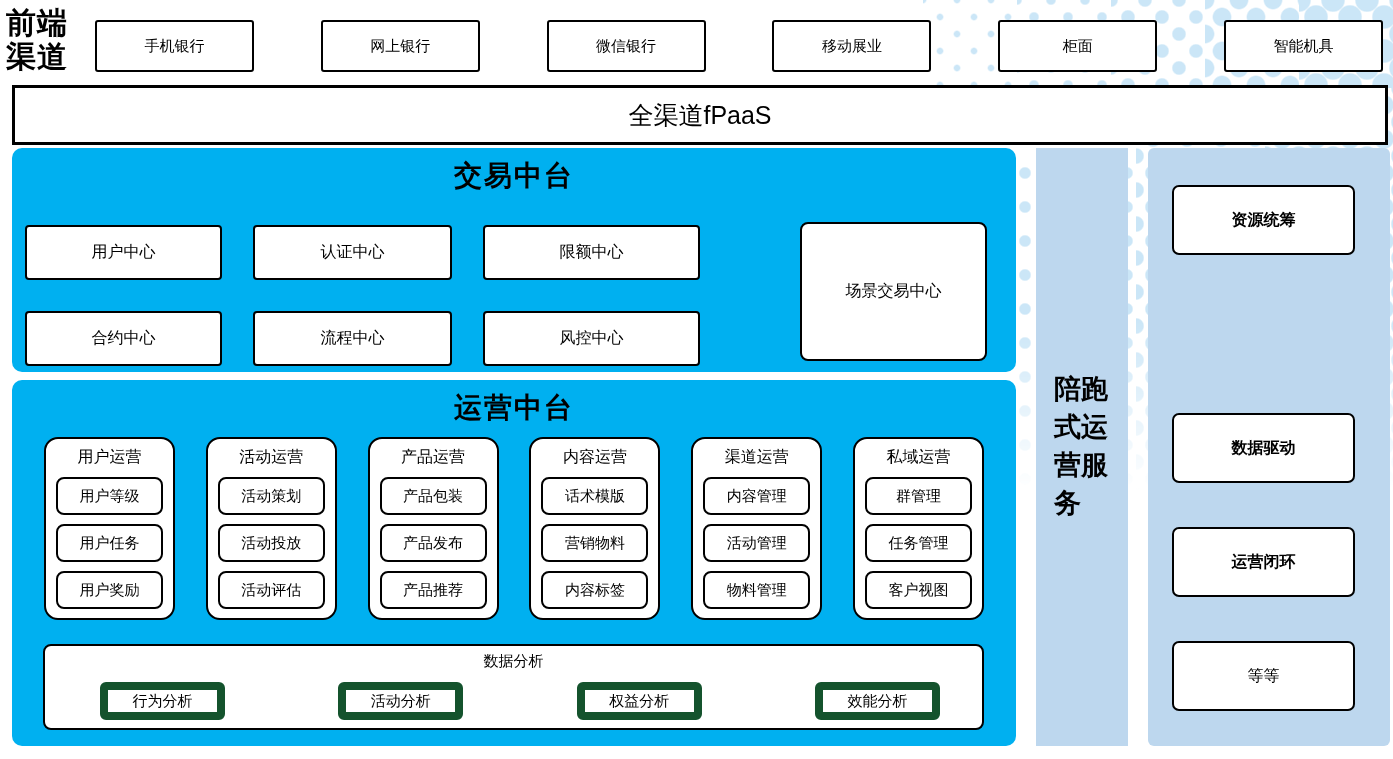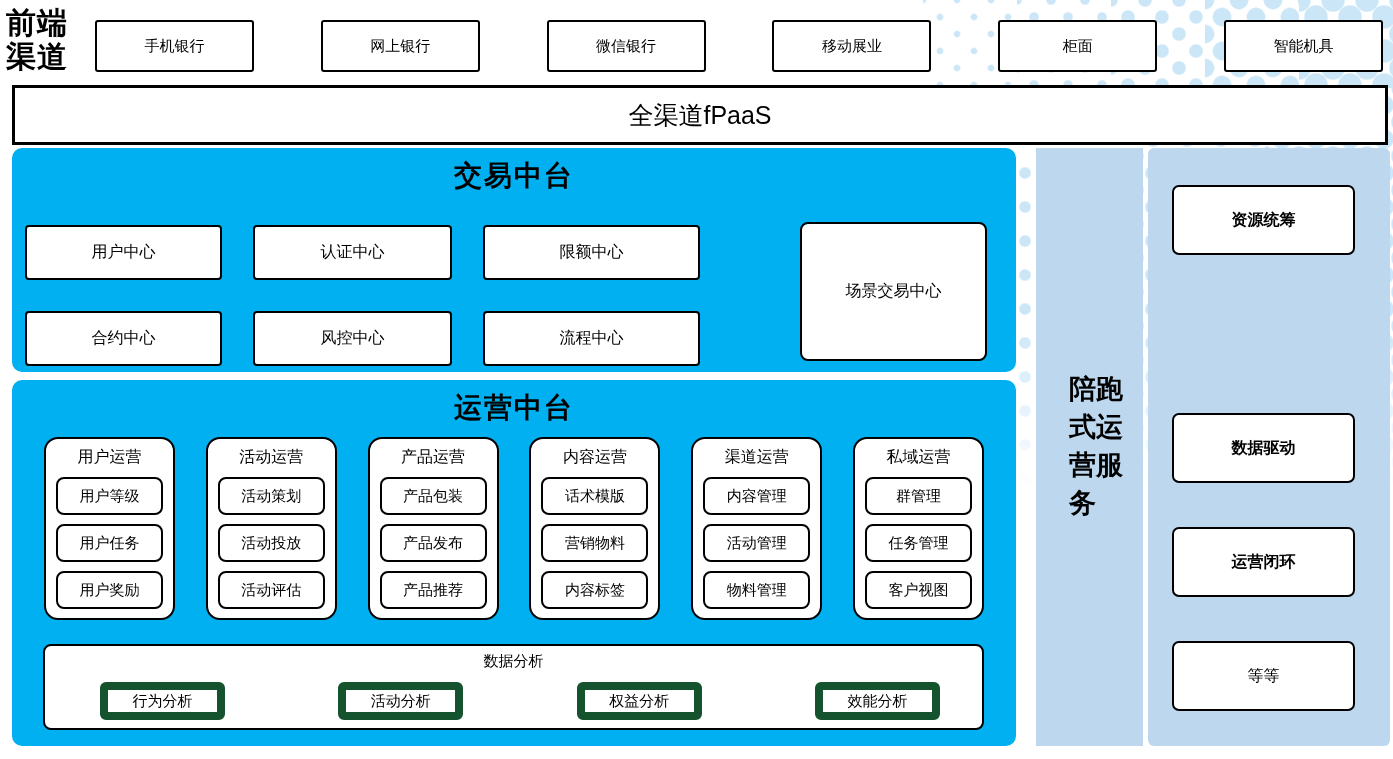--- a/index.html
+++ b/index.html
@@ -60,21 +60,21 @@
   .analysis{position:absolute;left:31px;top:264px;width:941px;height:86px;
       background:#fff;border:2px solid #000;border-radius:8px;box-sizing:border-box;}
   .analysis-title{text-align:center;font-size:15px;margin-top:6px;}
   .analysis-row{position:absolute;left:55px;right:42px;top:36px;height:38px;
       display:flex;justify-content:space-between;}
   .analysis-item{width:125px;height:38px;background:#fff;border:8px solid #14532d;border-radius:6px;
       box-sizing:border-box;display:flex;align-items:center;justify-content:center;font-size:15px;}
 
   
   .side-bar{position:absolute;left:1036px;top:148px;width:92px;height:598px;z-index:1;
-      background:var(--lblue);display:flex;align-items:center;justify-content:center;padding-left:15px;}
+      background:var(--lblue);display:flex;align-items:center;justify-content:center;}
   .side-bar-text{width:56px;font-size:27px;font-weight:600;line-height:1.4;
       word-break:break-all;text-align:left;}
   .side-panel{position:absolute;left:1148px;top:148px;width:242px;height:598px;z-index:1;
       background:var(--lblue);border-radius:6px;}
   .panel-box{position:absolute;left:24px;width:183px;height:70px;background:#fff;
       border:2px solid #000;border-radius:7px;box-sizing:border-box;
       display:flex;align-items:center;justify-content:center;font-size:16px;}
   .panel-box.bold{font-weight:bold;}
 </style>
 </head>
@@ -105,22 +105,22 @@
 
 <div class="fpaas">全渠道fPaaS</div>
 
 <div class="cyan-block trade">
   <div class="block-title">交易中台</div>
   <div class="trade-grid">
     <div class="center-box">用户中心</div>
     <div class="center-box">认证中心</div>
     <div class="center-box">限额中心</div>
     <div class="center-box">合约中心</div>
+    <div class="center-box">流程中心</div>
     <div class="center-box">风控中心</div>
-    <div class="center-box">流程中心</div>
   </div>
   <div class="scene-box">场景交易中心</div>
 </div>
 
 <div class="cyan-block ops">
   <div class="block-title">运营中台</div>
   <div class="groups-row">
     <div class="group">
       <div class="group-title">用户运营</div>
       <div class="group-item">用户等级</div>

